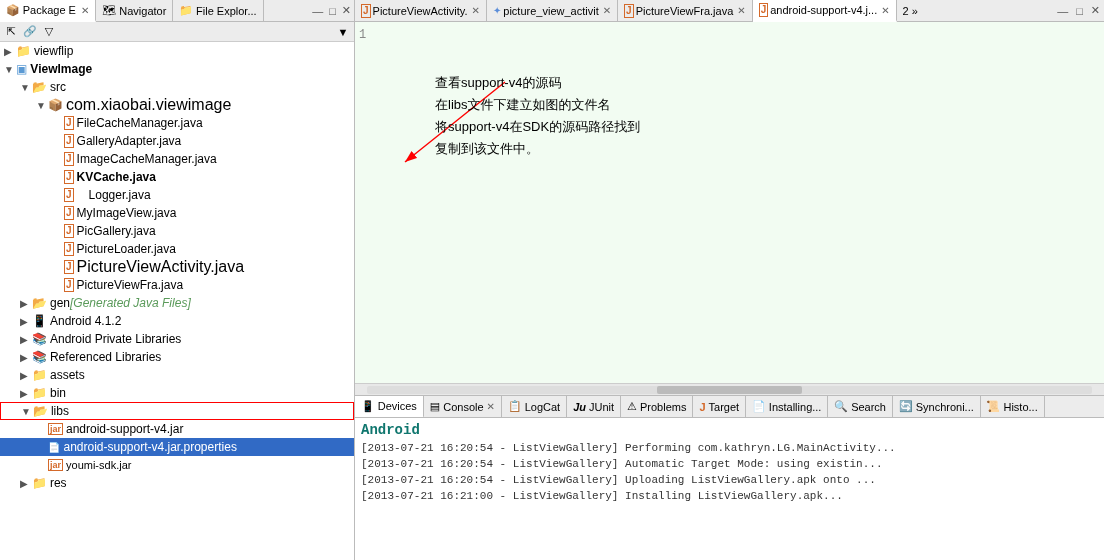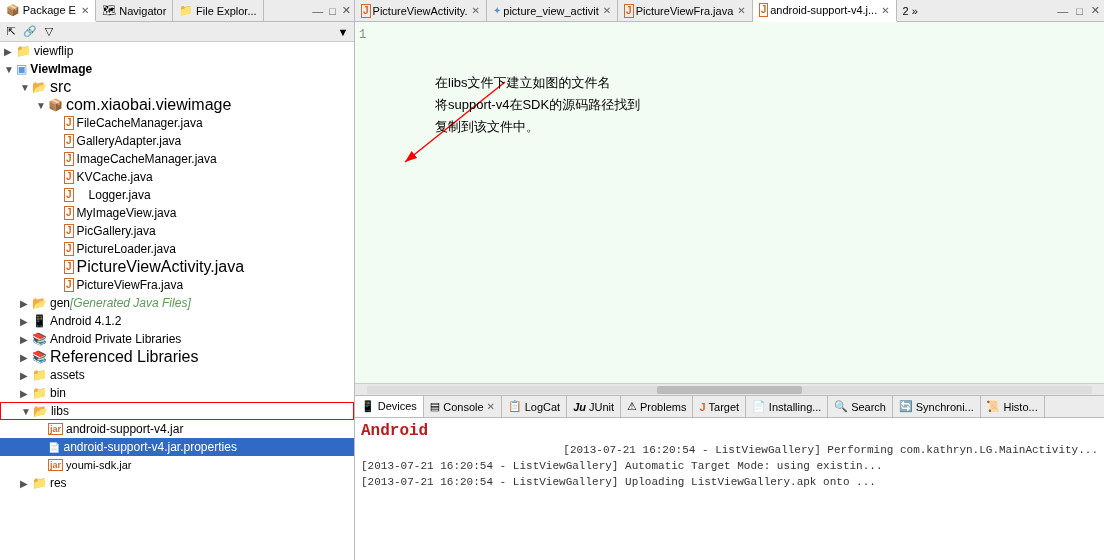--- a/index.html
+++ b/index.html
@@ -53,21 +53,21 @@
 
         <div style="display:flex; align-items:center; height:18px; padding-left:4px; cursor:pointer; white-space:nowrap;">
           <span style="width:12px; font-size:10px; color:#555;">▼</span>
           <span style="font-size:12px; margin-right:3px; color:#5b9ad4;">▣</span>
           <span style="font-size:12px; font-weight:bold;">ViewImage</span>
         </div>
 
         <div style="display:flex; align-items:center; height:18px; padding-left:20px; cursor:pointer; white-space:nowrap;">
           <span style="width:12px; font-size:10px; color:#555;">▼</span>
           <span style="font-size:12px; margin-right:3px; color:#5b8dd9;">📂</span>
-          <span style="font-size:16px;">src</span>
+          <span style="font-size:12px;">src</span>
         </div>
 
         <div style="display:flex; align-items:center; height:18px; padding-left:36px; cursor:pointer; white-space:nowrap;">
           <span style="width:12px; font-size:10px; color:#555;">▼</span>
           <span style="font-size:12px; margin-right:3px; color:#5b8dd9;">📦</span>
           <span style="font-size:16px;">com.xiaobai.viewimage</span>
         </div>
 
         <div style="display:flex; align-items:center; height:18px; padding-left:52px; cursor:pointer; white-space:nowrap;">
           <span style="width:12px;"></span>
@@ -80,21 +80,21 @@
           <span style="font-size:12px;">GalleryAdapter.java</span>
         </div>
         <div style="display:flex; align-items:center; height:18px; padding-left:52px; cursor:pointer; white-space:nowrap;">
           <span style="width:12px;"></span>
           <span style="font-size:10px; margin-right:3px; color:#d4692a; font-weight:bold; border:1px solid #d4692a; padding:0 1px; line-height:12px;">J</span>
           <span style="font-size:12px;">ImageCacheManager.java</span>
         </div>
         <div style="display:flex; align-items:center; height:18px; padding-left:52px; cursor:pointer; white-space:nowrap;">
           <span style="width:12px;"></span>
           <span style="font-size:10px; margin-right:3px; color:#d4692a; font-weight:bold; border:1px solid #d4692a; padding:0 1px; line-height:12px;">J</span>
-          <span style="font-size:12px;">KVCache.java</span>
+          <span style="font-size:12px;font-weight:bold;">KVCache.java</span>
         </div>
         <div style="display:flex; align-items:center; height:18px; padding-left:52px; cursor:pointer; white-space:nowrap;">
           <span style="width:12px;"></span>
           <span style="font-size:10px; margin-right:3px; color:#d4692a; font-weight:bold; border:1px solid #d4692a; padding:0 1px; line-height:12px;">J</span>
           <span style="font-size:12px;padding-left:12px;">Logger.java</span>
         </div>
         <div style="display:flex; align-items:center; height:18px; padding-left:52px; cursor:pointer; white-space:nowrap;">
           <span style="width:12px;"></span>
           <span style="font-size:10px; margin-right:3px; color:#d4692a; font-weight:bold; border:1px solid #d4692a; padding:0 1px; line-height:12px;">J</span>
           <span style="font-size:12px;">MyImageView.java</span>
@@ -135,21 +135,21 @@
 
         <div style="display:flex; align-items:center; height:18px; padding-left:20px; cursor:pointer; white-space:nowrap;">
           <span style="width:12px; font-size:10px; color:#555;">▶</span>
           <span style="font-size:12px; margin-right:3px;">📚</span>
           <span style="font-size:12px;">Android Private Libraries</span>
         </div>
 
         <div style="display:flex; align-items:center; height:18px; padding-left:20px; cursor:pointer; white-space:nowrap;">
           <span style="width:12px; font-size:10px; color:#555;">▶</span>
           <span style="font-size:12px; margin-right:3px;">📚</span>
-          <span style="font-size:16px;">Referenced Libraries</span>
+          <span style="font-size:12px;">Referenced Libraries</span>
         </div>
 
         <div style="display:flex; align-items:center; height:18px; padding-left:20px; cursor:pointer; white-space:nowrap;">
           <span style="width:12px; font-size:10px; color:#555;">▶</span>
           <span style="font-size:12px; margin-right:3px;">📁</span>
           <span style="font-size:12px;">assets</span>
         </div>
 
         <div style="display:flex; align-items:center; height:18px; padding-left:20px; cursor:pointer; white-space:nowrap;">
           <span style="width:12px; font-size:10px; color:#555;">▶</span>
@@ -237,20 +237,21 @@
               <defs>
                 <marker id="arrowhead" markerWidth="8" markerHeight="6" refX="8" refY="3" orient="auto">
                   <polygon points="0 0, 8 3, 0 6" fill="red"></polygon>
                 </marker>
               </defs>
               <line x1="120" y1="20" x2="20" y2="100" stroke="red" stroke-width="1.5" marker-end="url(#arrowhead)"></line>
             </svg>
           </div>
 
           <div style="position:absolute; top:50px; left:80px; background:transparent; font-size:13px; line-height:1.7; color:#000; font-family:'Segoe UI', sans-serif;">
+            <div>查看support-v4的源码</div>
             <div>在libs文件下建立如图的文件名</div>
             <div>将support-v4在SDK的源码路径找到</div>
             <div>复制到该文件中。</div>
           </div>
         </div>
 
         <div style="height:12px; background:#e8e8e8; border-top:1px solid #ccc; display:flex; align-items:center; flex-shrink:0;">
           <div style="flex:1; height:8px; background:#ddd; position:relative; margin:0 12px; border-radius:2px;">
             <div style="position:absolute; left:40%; width:20%; height:100%; background:#bbb; border-radius:2px; cursor:pointer;"></div>
           </div>
@@ -296,23 +297,24 @@
               <span style="font-size:11px;">🔄</span>
               <span>Synchroni...</span>
             </div>
             <div style="display:flex; align-items:center; padding:0 6px; font-size:11px; background:#ECECEC; border-right:1px solid #bbb; cursor:pointer; gap:3px;">
               <span style="font-size:11px;">📜</span>
               <span>Histo...</span>
             </div>
           </div>
 
           <div style="flex:1; overflow-y:auto; font-family:'Courier New', Courier, monospace; font-size:11px; padding:4px 6px; background:#fff;">
-            <div style="font-size:16px; font-weight:bold; color:#b91c1c; margin-bottom:2px;">Android</div>
-            <div style="line-height:16px; white-space:nowrap; color:#333;text-align:right;">[2013-07-21 16:20:54 - ListViewGallery] Performing com.kathryn.LG.MainActivity...</div>
+            <div style="font-size:14px; font-weight:bold; color:#0f766e; margin-bottom:2px;">Android</div>
+            <div style="line-height:16px; white-space:nowrap; color:#333;">[2013-07-21 16:20:54 - ListViewGallery] Performing com.kathryn.LG.MainActivity...</div>
             <div style="line-height:16px; white-space:nowrap; color:#333;">[2013-07-21 16:20:54 - ListViewGallery] Automatic Target Mode: using existin...</div>
             <div style="line-height:16px; white-space:nowrap; color:#333;">[2013-07-21 16:20:54 - ListViewGallery] Uploading ListViewGallery.apk onto ...</div>
+            <div style="line-height:16px; white-space:nowrap; color:#333;">[2013-07-21 16:21:00 - ListViewGallery] Installing ListViewGallery.apk...</div>
           </div>
         </div>
 
       </div>
     </div>
   </div>
 </div>
 
 </body></html>

